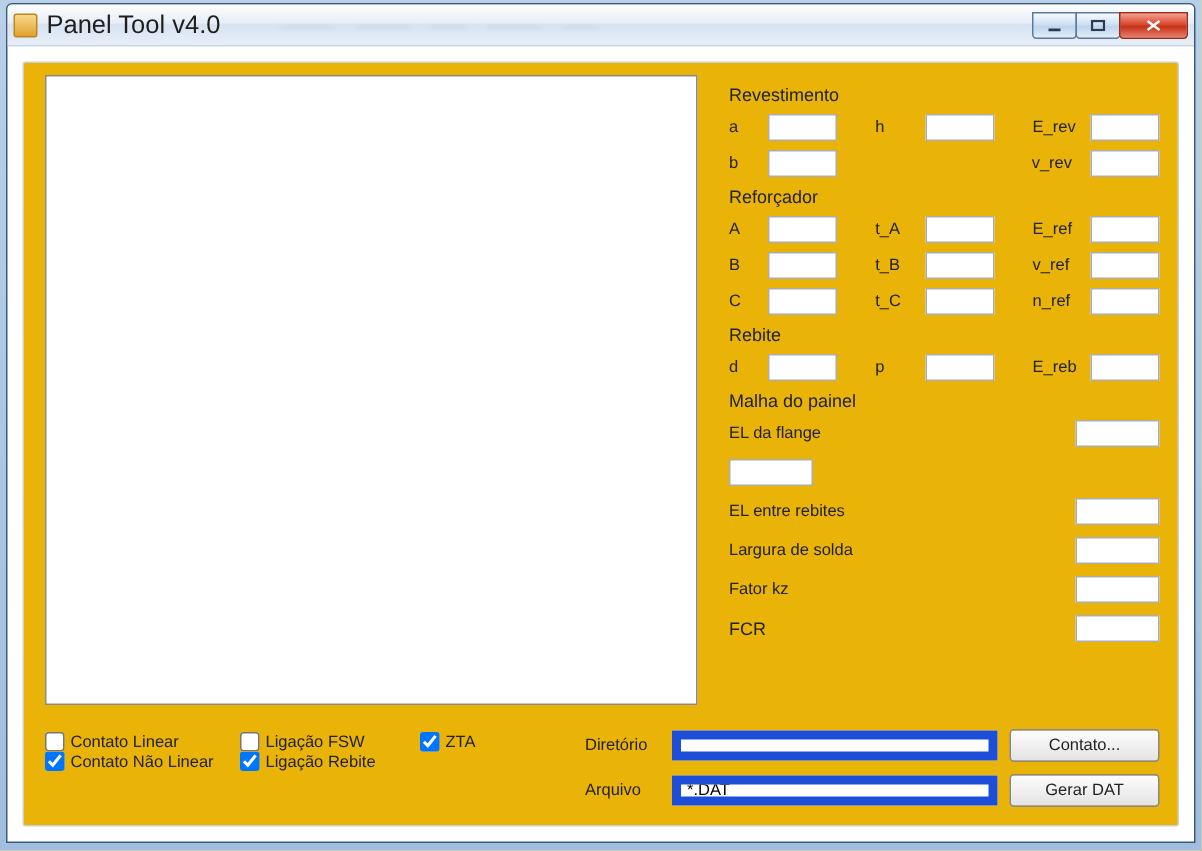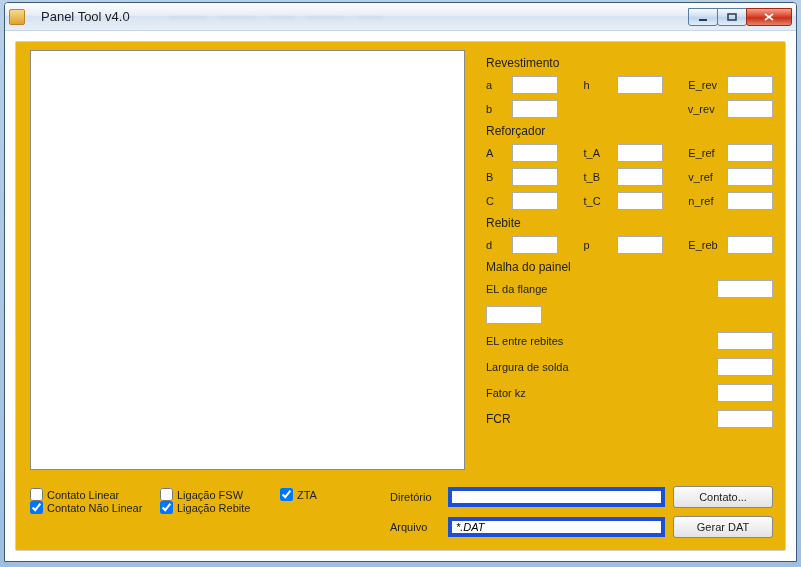--- a/index.html
+++ b/index.html
@@ -30,21 +30,21 @@
     padding: 0 4px;
   }
   .app-icon {
     width: 16px; height: 16px;
     margin-right: 6px;
     display: inline-block;
     background: linear-gradient(#f7d98c, #e0a230);
     border: 1px solid #c08420;
     border-radius: 2px;
   }
-  .title-text { color: #1e1e1e; font-size: 13px; margin-left: 10px; }
+  .title-text { color: #1e1e1e; font-size: 17px; }
   .menubar {
     flex: 1;
     display: flex;
     gap: 14px;
     margin-left: 40px;
     color: rgba(40,60,90,0.15);
     font-size: 12px;
     filter: blur(1.5px);
   }
   .win-buttons {
@@ -123,21 +123,21 @@
   .chk { display: flex; align-items: center; gap: 4px; }
   .chk input { width: 13px; height: 13px; margin: 0; }
 
   
   .file-area {
     position: absolute;
     left: 374px; top: 444px; right: 12px;
   }
   .file-row { display: flex; align-items: center; margin-bottom: 8px; gap: 8px; }
   .file-lbl { width: 50px; color: #222; }
-  .file-inp { flex: 1; height: 20px; border: 4px solid #1d4ed8; background: #fff; font-size: 11px; padding: 2px 4px; font-style: italic; }
+  .file-inp { flex: 1; height: 20px; border: 6px solid #1d4ed8; background: #fff; font-size: 11px; padding: 2px 4px; }
   .file-btn {
     width: 100px; height: 22px;
     border: 1px solid #888;
     border-radius: 3px;
     background: linear-gradient(#fdfdfd, #e3e3e3);
     font-size: 11px;
     color: #222;
     cursor: pointer;
   }
   .file-btn.short { width: 100px; }

